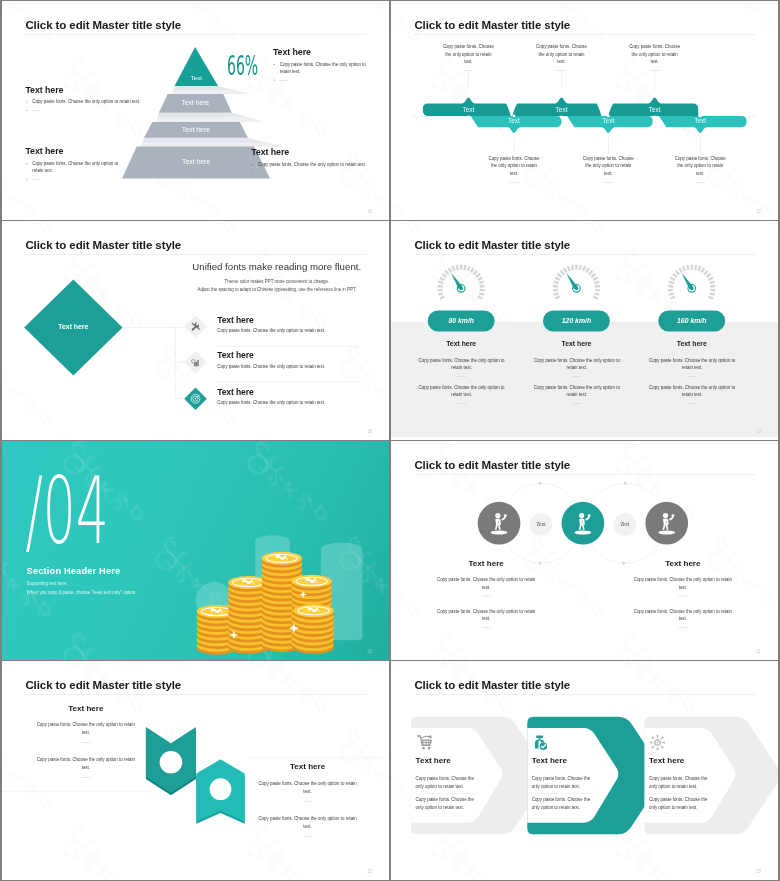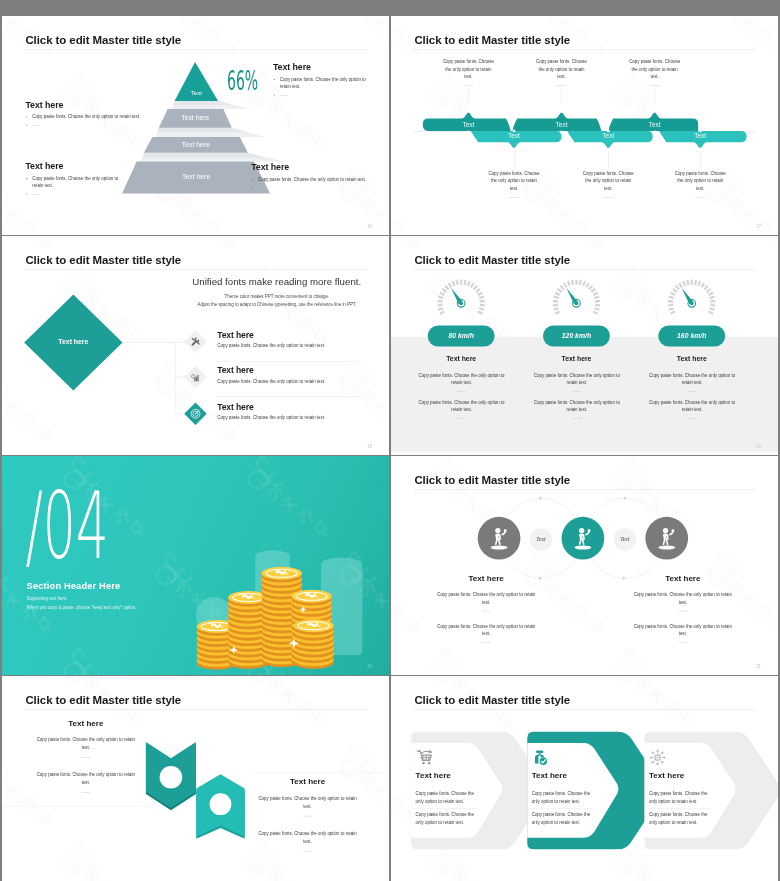--- a/index.html
+++ b/index.html
@@ -1,20 +1,20 @@
 <!DOCTYPE html>
 <html><head>
 <meta charset="utf-8">
 <style>
   html,body{margin:0;padding:0;background:#7f7f7f;}
   body{width:780px;height:881px;overflow:hidden;
        font-family:"Liberation Sans",sans-serif;-webkit-font-smoothing:antialiased;}
   .grid{position:absolute;left:0;top:0;width:780px;height:881px;
         display:grid;grid-template-columns:387px 387px;grid-template-rows:repeat(4,219px);
-        gap:1px 2px;padding:16px 2px 2px 2px;box-sizing:border-box;}
+        gap:1px 2px;padding:1px 2px 2px 2px;box-sizing:border-box;}
   .slide{position:relative;background:#fff;overflow:hidden;}
   .canvas{position:absolute;left:0;top:0;width:960px;height:543px;background:transparent;z-index:2;
           transform-origin:0 0;transform:scale(.403125);}
   
   .s-title{position:absolute;left:58px;top:43px;font-size:28.5px;font-weight:bold;
            color:#1a1a1a;letter-spacing:-0.2px;white-space:nowrap;}
   .s-rule{position:absolute;left:56px;top:83px;width:848px;height:1px;background:#d9d9d9;}
   .s-num{position:absolute;right:42px;bottom:16px;font-size:11px;color:#c8c8c8;}
 
   .wmlayer{position:absolute;width:780px;height:881px;z-index:1;pointer-events:none;}

